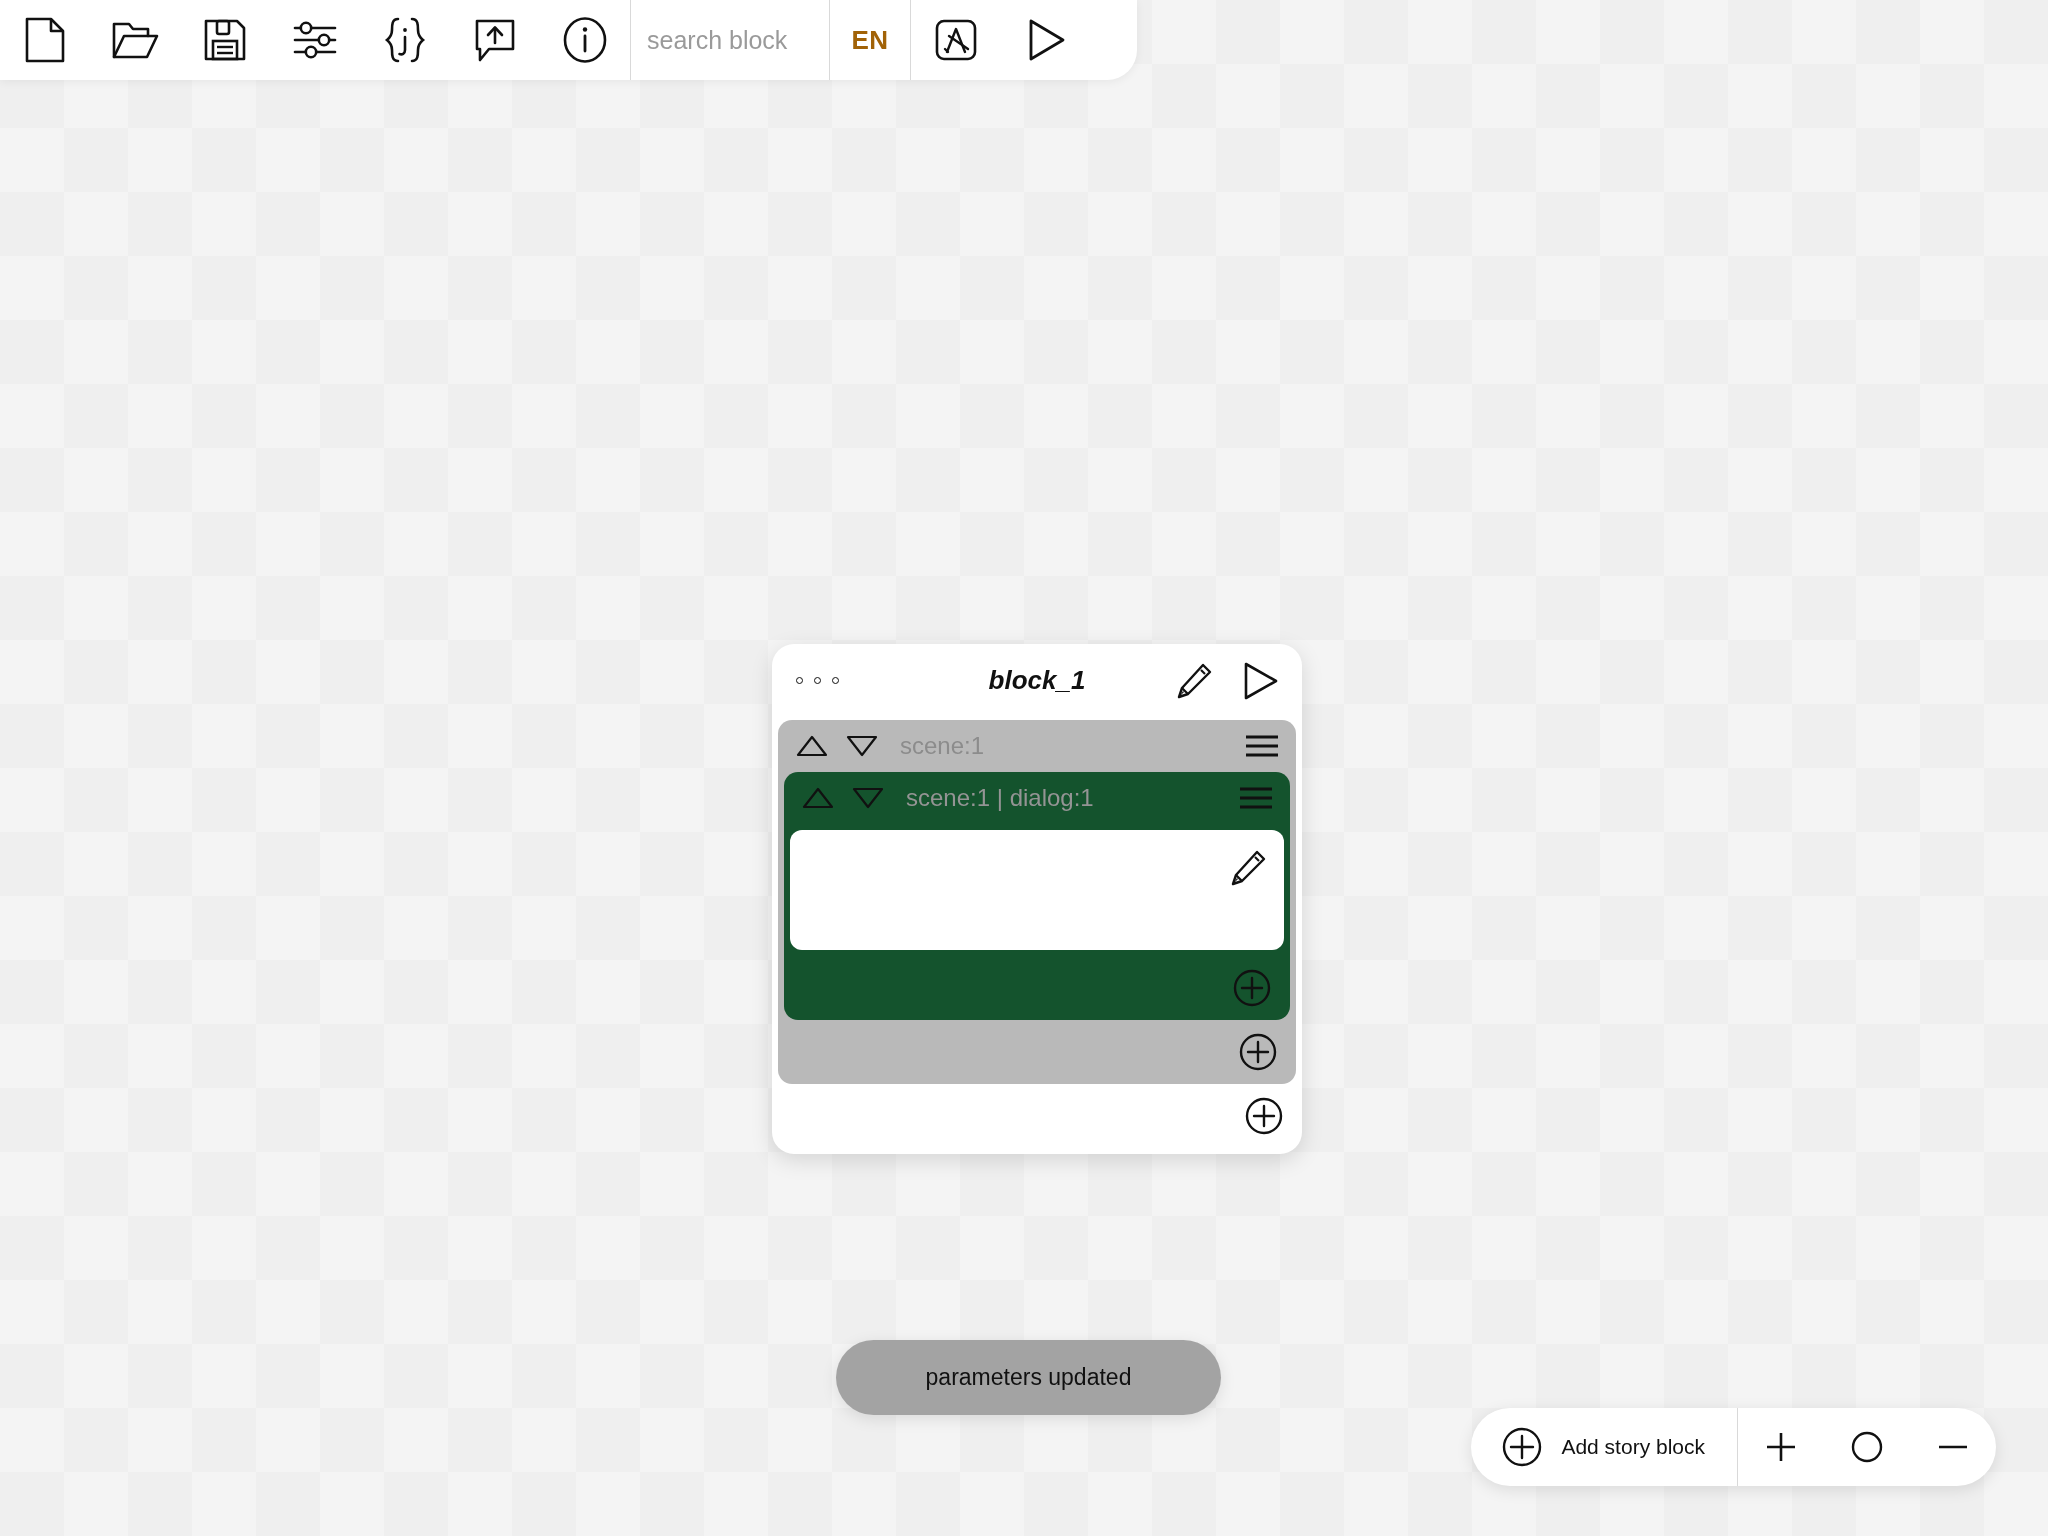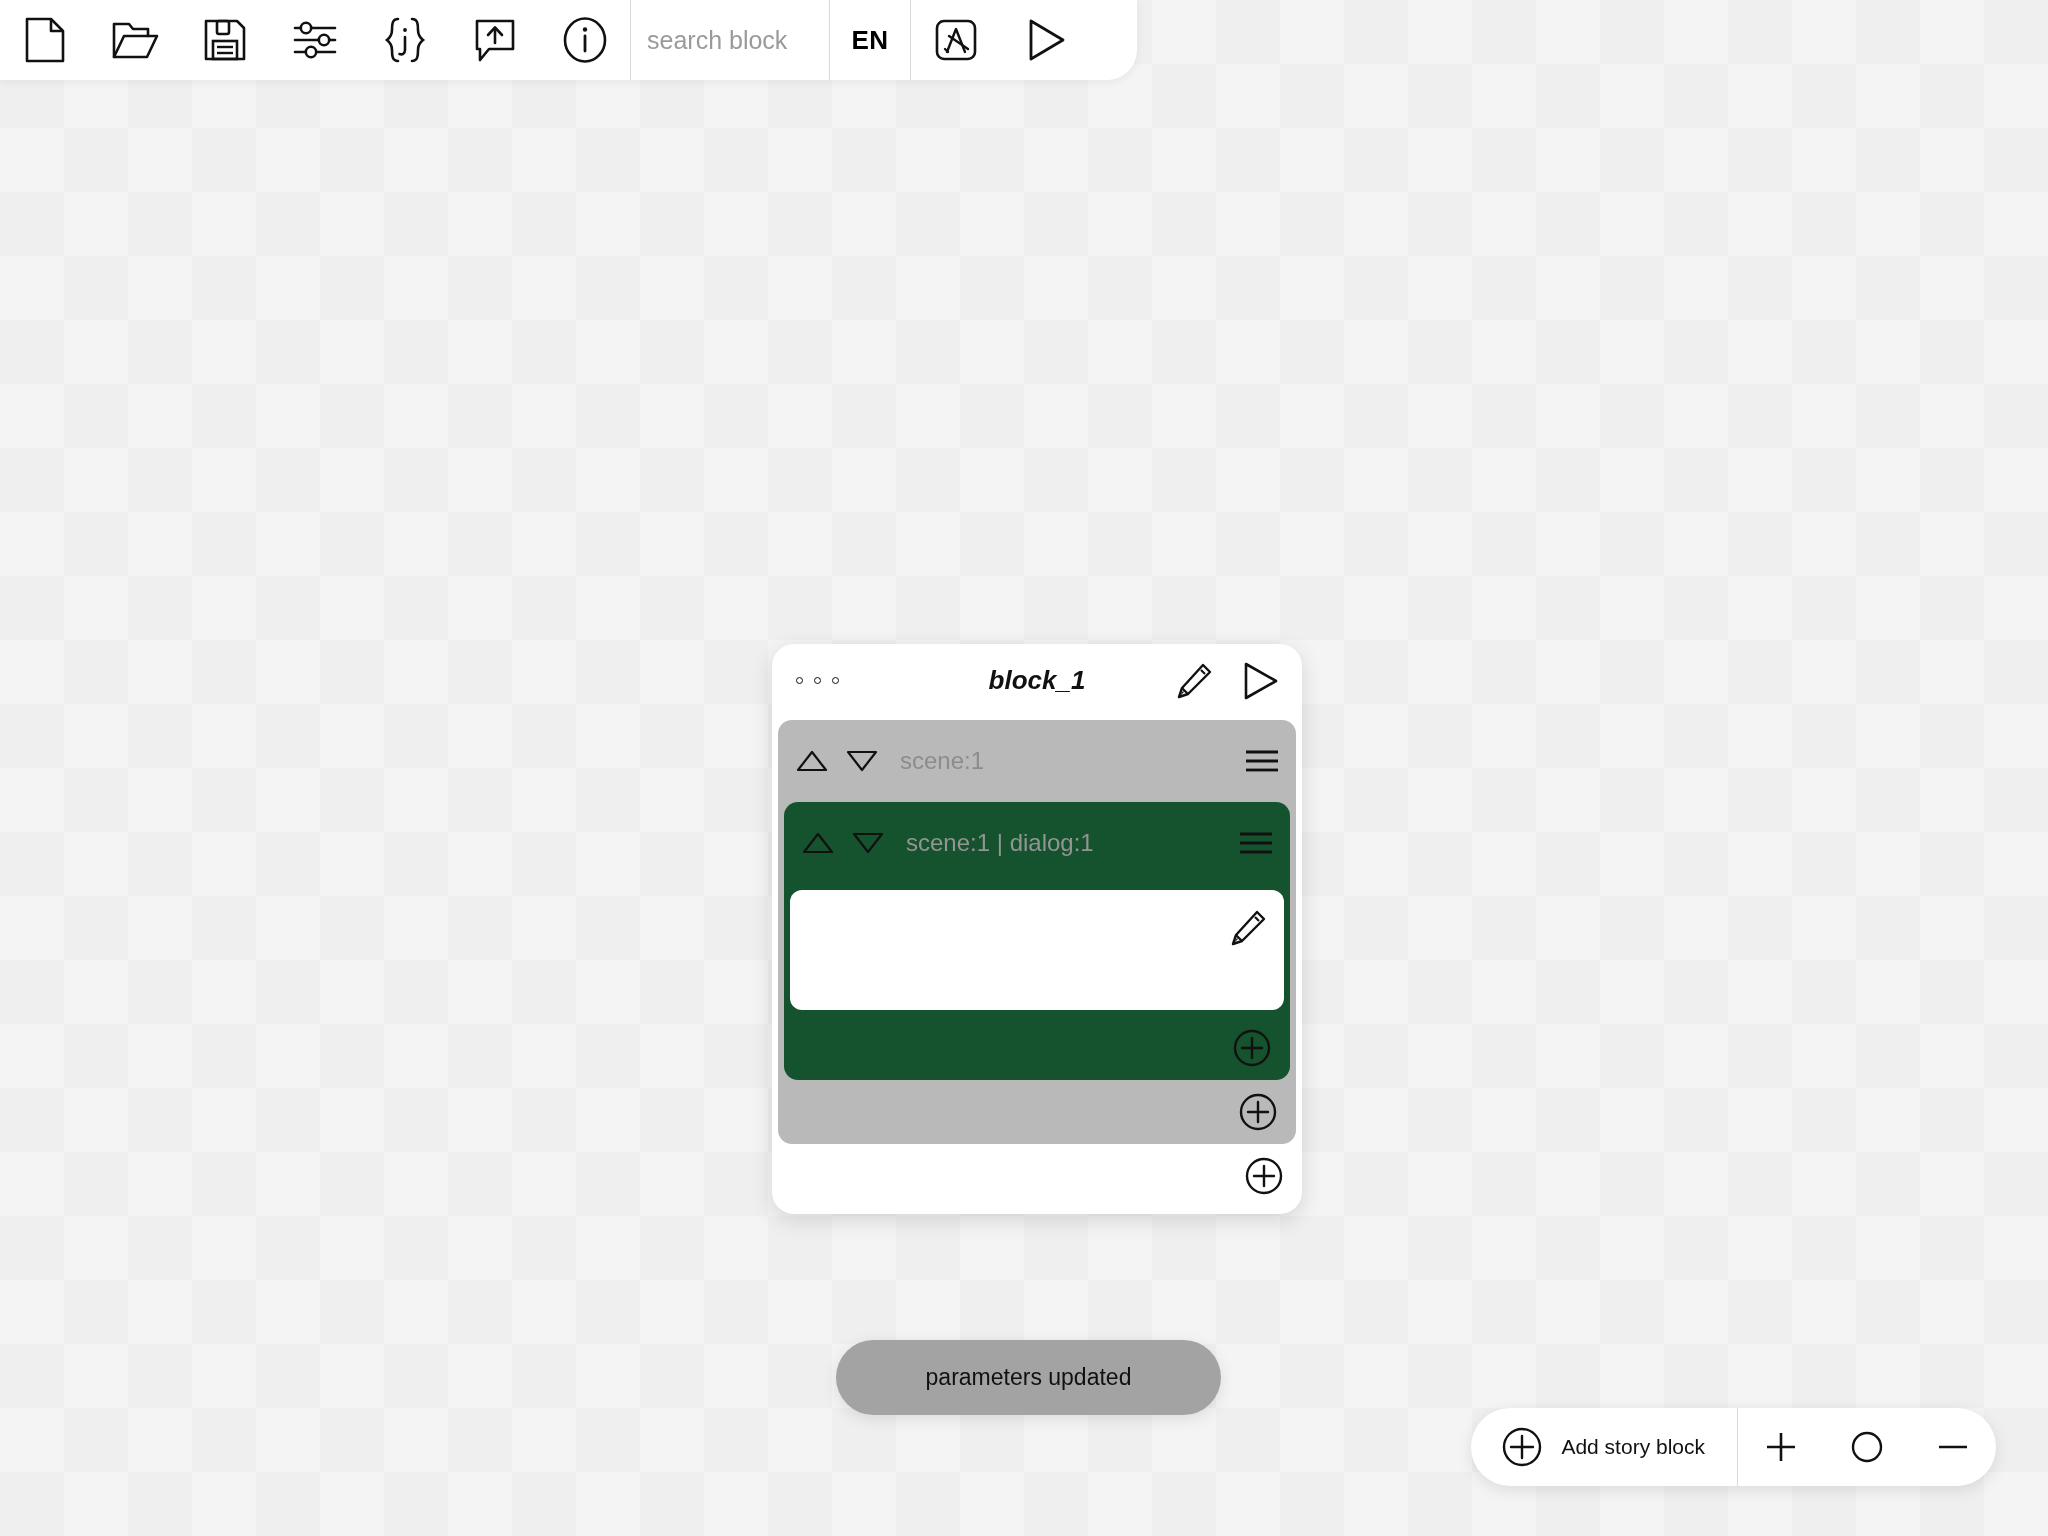--- a/index.html
+++ b/index.html
@@ -78,21 +78,21 @@
   .tb-search input::placeholder { color: #9a9a9a; }
 
   .tb-lang {
     width: 80px;
     height: 80px;
     display: flex;
     align-items: center;
     justify-content: center;
     font-size: 26px;
     font-weight: bold;
-    color: #000000;
+    color: #a16207;
     cursor: pointer;
     letter-spacing: 0.5px;
   }
 
   .tb-right-pad { width: 46px; }
 
   
   .block-card {
     position: absolute;
     left: 772px;
@@ -159,21 +159,21 @@
     background: #b9b9b9;
     border-radius: 14px;
     margin: 0 6px 0 6px;
     padding: 0;
     overflow: hidden;
   }
 
   .row {
     display: flex;
     align-items: center;
-    height: 82px;
+    height: 52px;
     padding: 0 8px 0 14px;
   }
 
   .row-arrows {
     display: flex;
     align-items: center;
     gap: 10px;
   }
   .arrow-btn {
     width: 40px; height: 40px;

